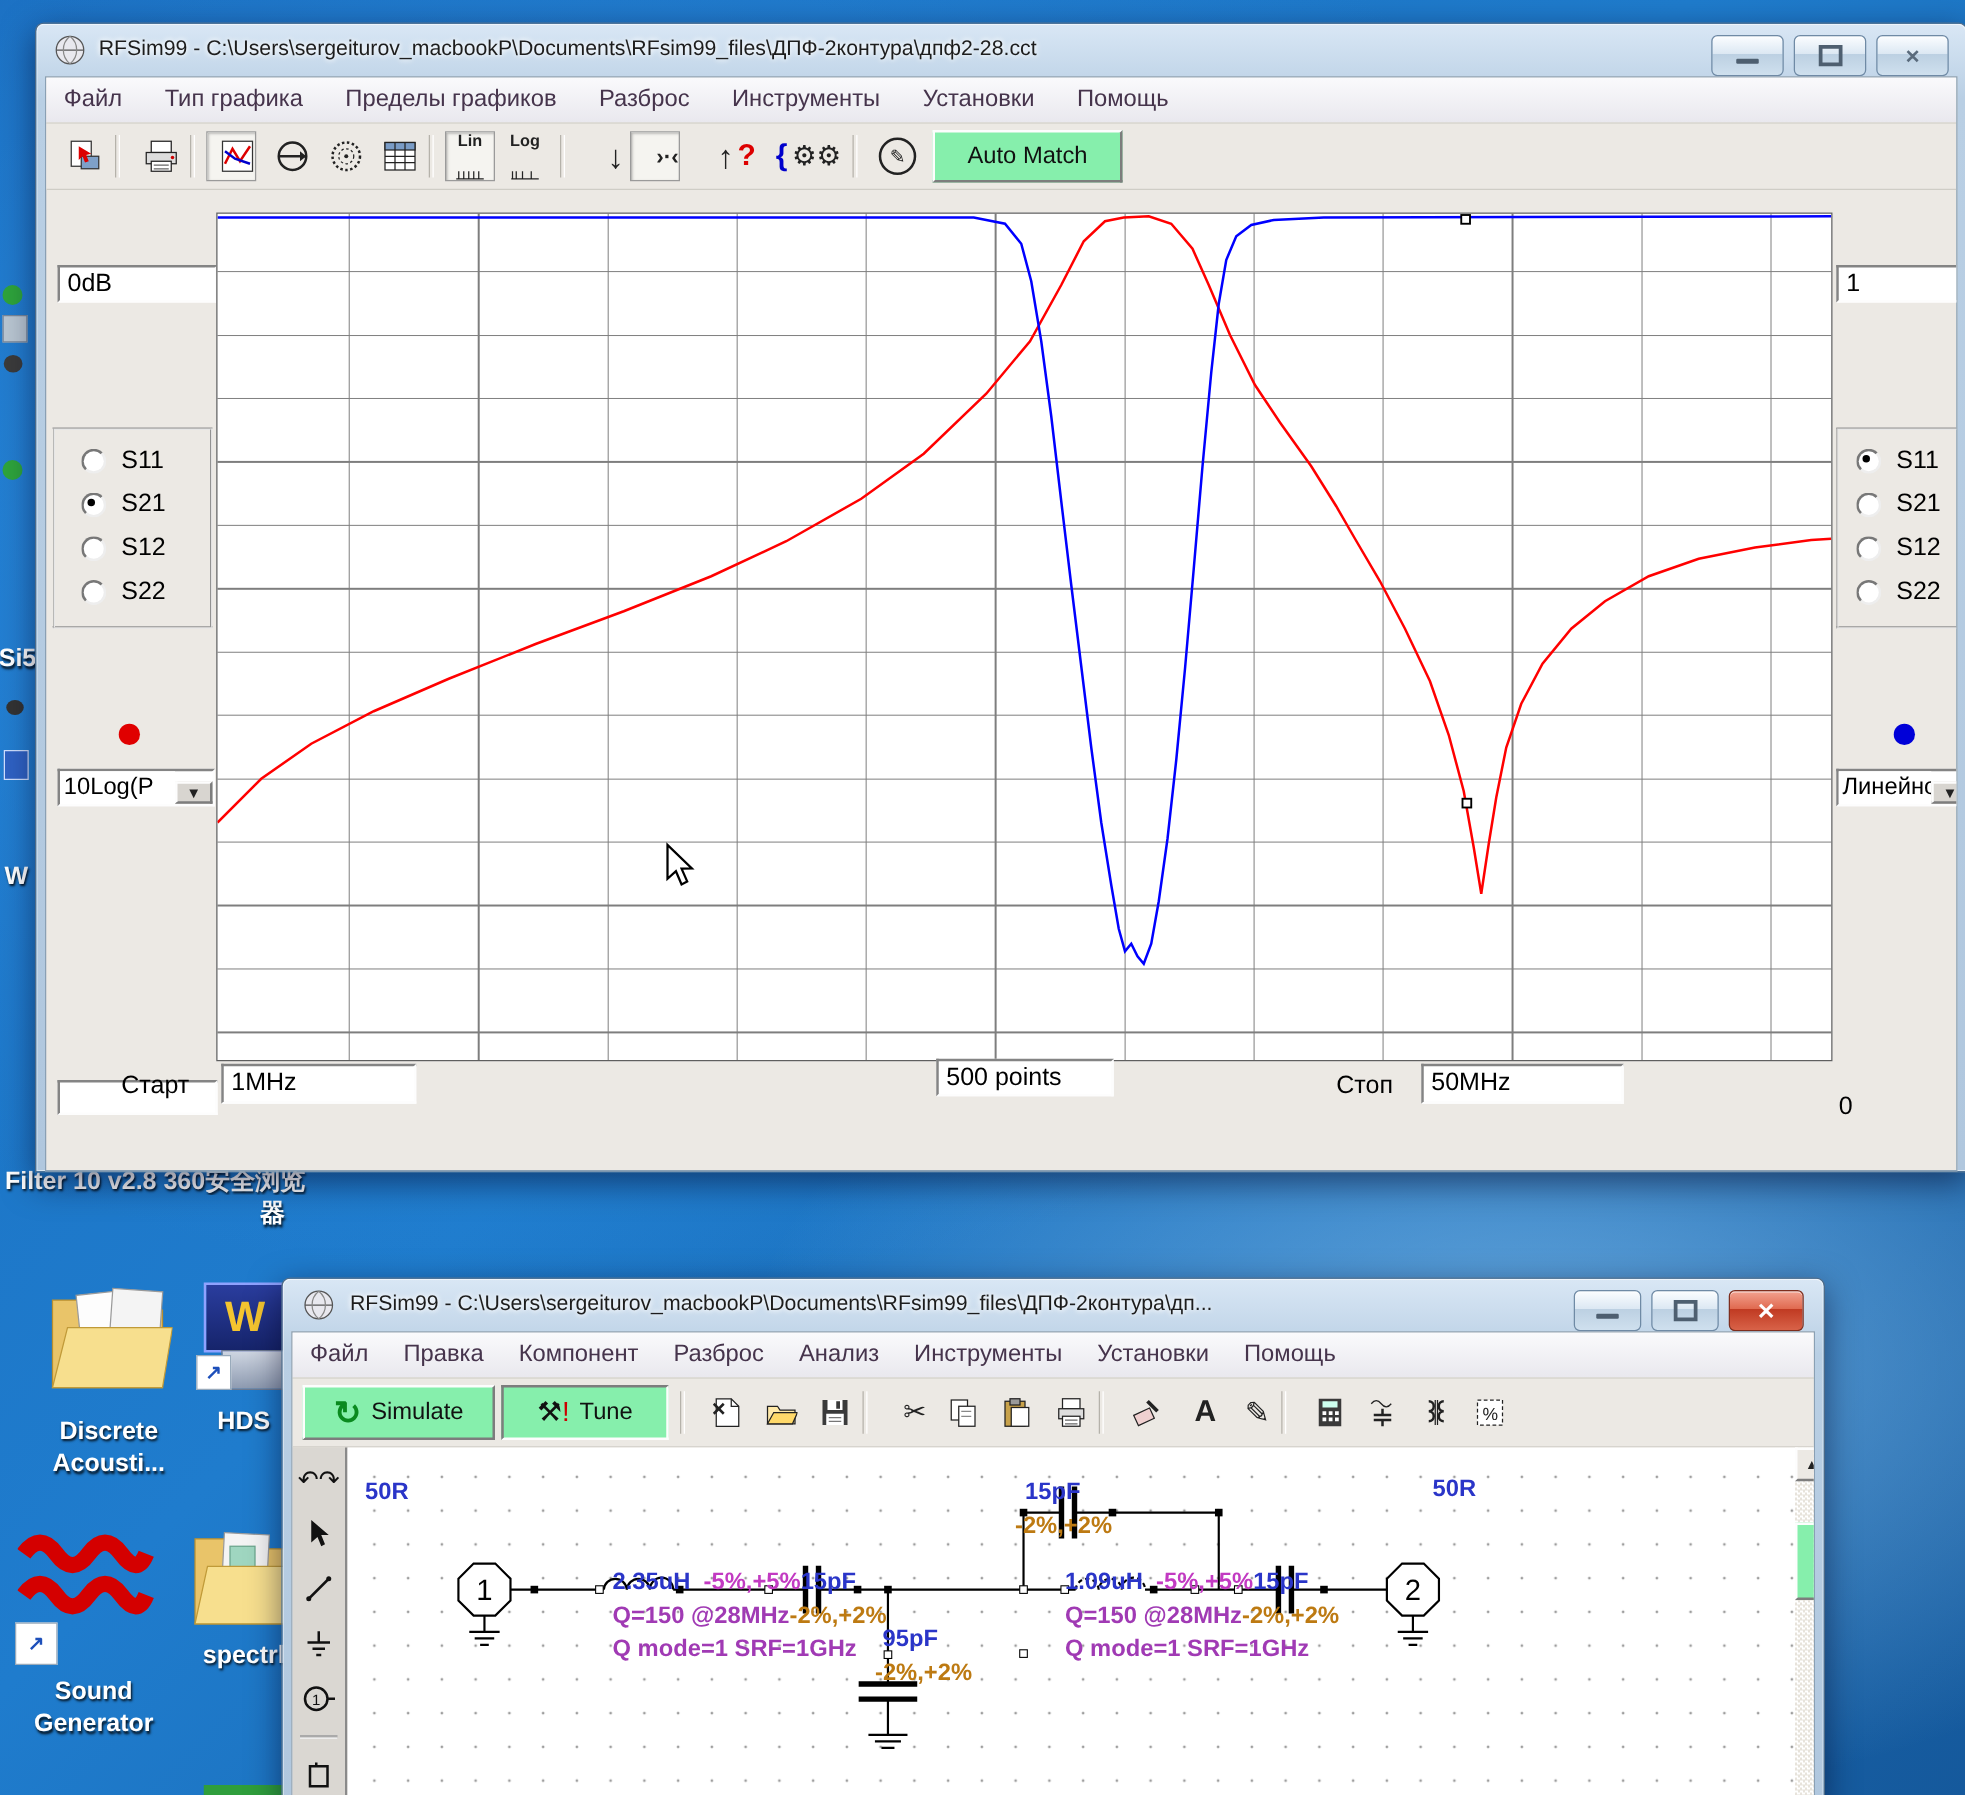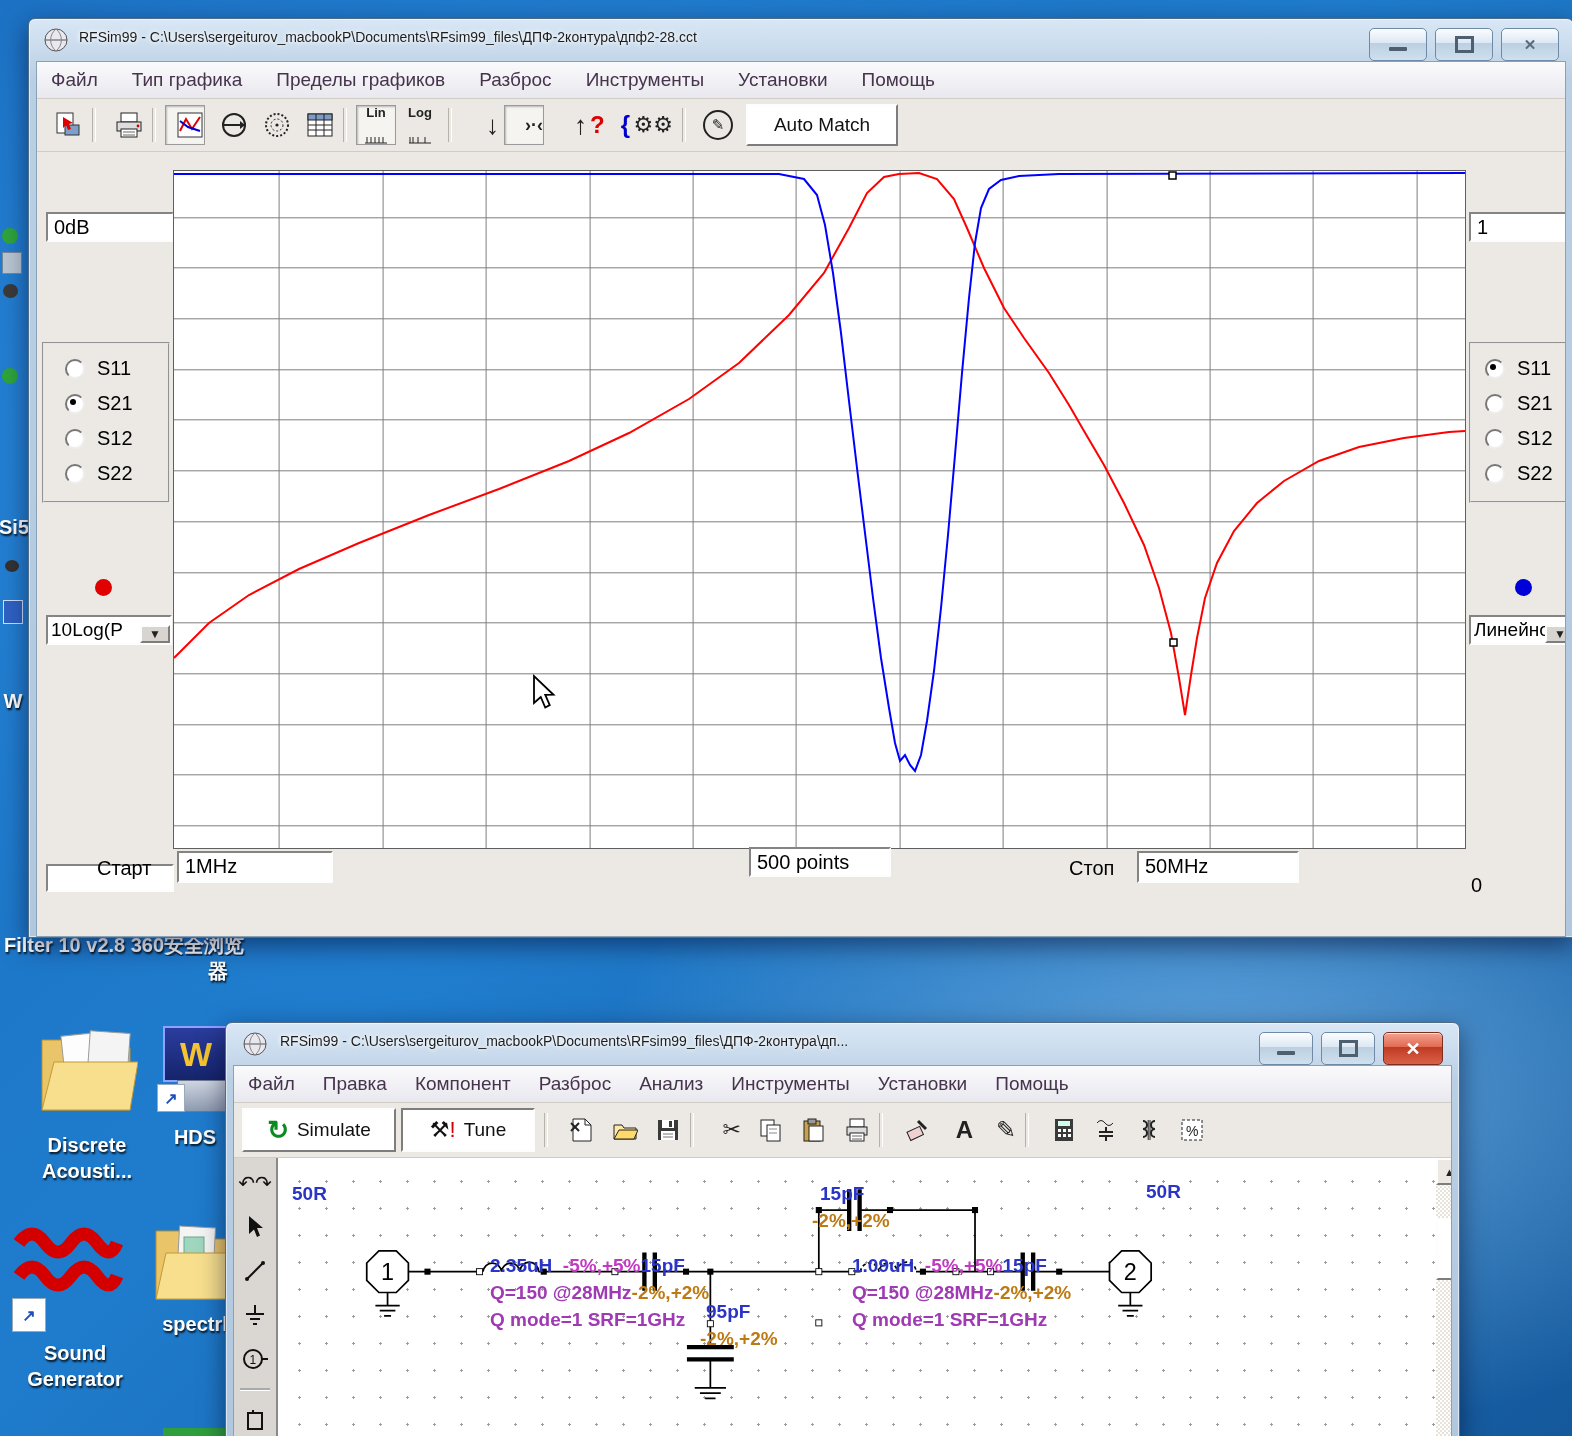--- a/index.html
+++ b/index.html
@@ -8,21 +8,21 @@
        background:
          radial-gradient(ellipse 900px 500px at 78% 76%, rgba(160,215,255,.55), rgba(160,215,255,0) 70%),
          radial-gradient(ellipse 1200px 800px at 30% 30%, #2b8be0, rgba(43,139,224,0) 75%),
          linear-gradient(135deg,#1a6ec0 0%,#1f7ccd 45%,#15599c 100%);}
   .abs{position:absolute;}
   
   .win{position:absolute;border:1px solid #4e6b88;border-radius:7px 7px 0 0;
        background:linear-gradient(#d9e7f5,#b9cfe4 60px,#b0c7de);
        box-shadow:0 0 0 1px rgba(255,255,255,.55) inset, 0 8px 26px rgba(0,0,30,.5);}
   .titlebar{position:absolute;left:0;top:0;right:0;height:42px;}
-  .title-text{position:absolute;top:10px;font-size:14px;color:#1d1d1d;white-space:nowrap;
+  .title-text{position:absolute;top:10px;font-size:17px;color:#1d1d1d;white-space:nowrap;
       text-shadow:0 0 6px #fff,0 0 4px #fff;}
   .appicon{position:absolute;width:26px;height:26px;}
   .capbtns{position:absolute;top:9px;display:flex;gap:8px;}
   .capbtn{width:56px;height:31px;border:1px solid #6f8aa5;border-radius:5px;
       background:linear-gradient(#fbfdff,#dce8f3 45%,#bcd0e2 46%,#cfe0ee);
       display:flex;align-items:center;justify-content:center;color:#5a6b7c;
       font-weight:bold;font-size:15px;box-shadow:0 1px 0 rgba(255,255,255,.7) inset;}
   .capbtn.close-red{background:linear-gradient(#f2a290,#e06a50 45%,#c03a22 46%,#d86248);
       color:#fff;border-color:#7e2e1e;}
   .glyph-min{width:18px;height:4px;background:#4e5f70;border-radius:1px;margin-top:8px;}
@@ -33,21 +33,21 @@
   .menubar{position:absolute;left:0;right:0;height:36px;background:linear-gradient(#fafafc,#e9e8ee);
       border-bottom:1px solid #cfcdc6;display:flex;align-items:center;gap:34px;
       font-size:19px;color:#46344c;padding-left:14px;}
   .toolbar{position:absolute;left:0;right:0;height:52px;background:#ece9e4;
       border-bottom:1px solid #cfcdc6;display:flex;align-items:center;gap:5px;padding-left:8px;}
   .tbtn{width:38px;height:38px;display:flex;align-items:center;justify-content:flex-end;
       color:#222;font-size:20px;gap:16px;}
   .tbtn.pressed{border:1px solid #9a9a9a;background:#f5f4f0;
       box-shadow:inset 1px 1px 2px rgba(0,0,0,.25);}
   .tsep{width:2px;height:34px;border-left:1px solid #b5b2aa;border-right:1px solid #fff;margin:0 4px;}
-  .pushbtn{border:2px solid;border-color:#fdfdfd #7d7d7d #7d7d7d #fdfdfd;background:#ffffff;
+  .pushbtn{border:2px solid;border-color:#fdfdfd #7d7d7d #7d7d7d #fdfdfd;background:#86efac;
       font-size:19px;color:#111;display:flex;align-items:center;justify-content:center;}
   
   .sunken{border:2px solid;border-color:#848484 #fdfdfd #fdfdfd #848484;background:#fff;}
   .insetpanel{border:2px solid;border-color:#9b9b9b #fff #fff #9b9b9b;background:#ece9e4;}
   .gbox{border:2px groove #e6e6e6;}
   .field{font-size:20px;color:#000;padding:2px 6px;white-space:nowrap;overflow:hidden;}
   .radio{width:16px;height:16px;border-radius:50%;background:#fff;
       border:2px solid;border-color:#777 #eee #eee #777;display:inline-block;position:relative;}
   .radio.sel::after{content:"";position:absolute;left:3px;top:3px;width:6px;height:6px;
       border-radius:50%;background:#000;}

